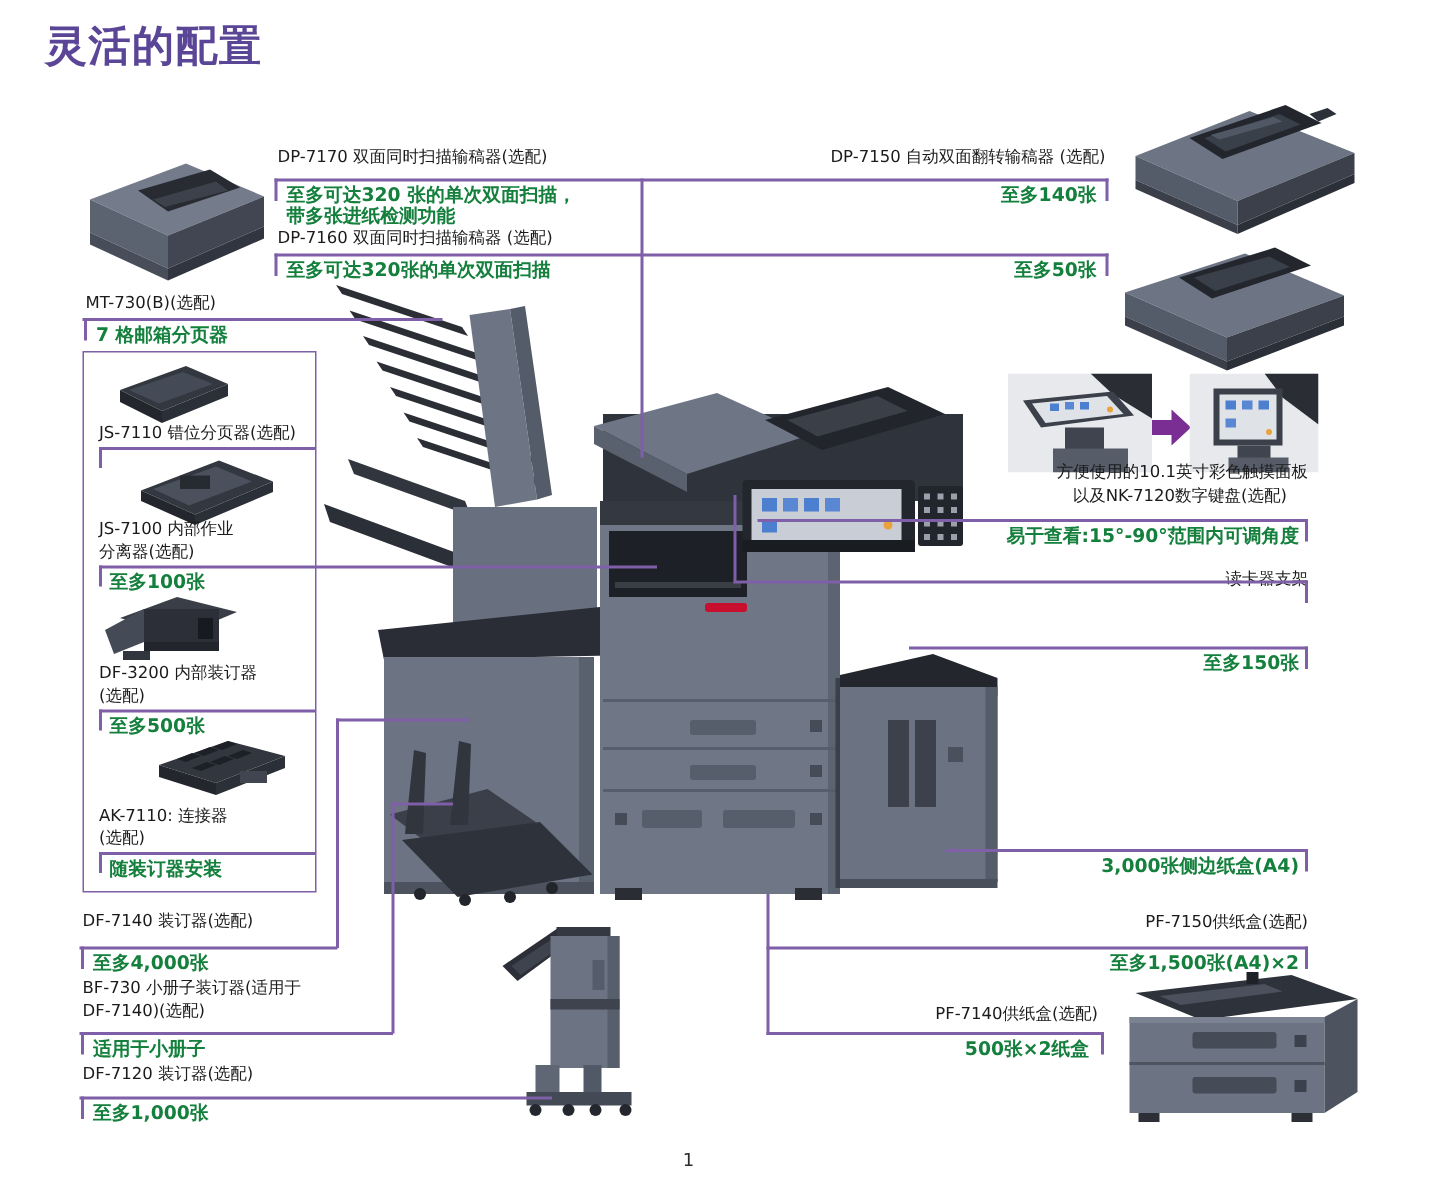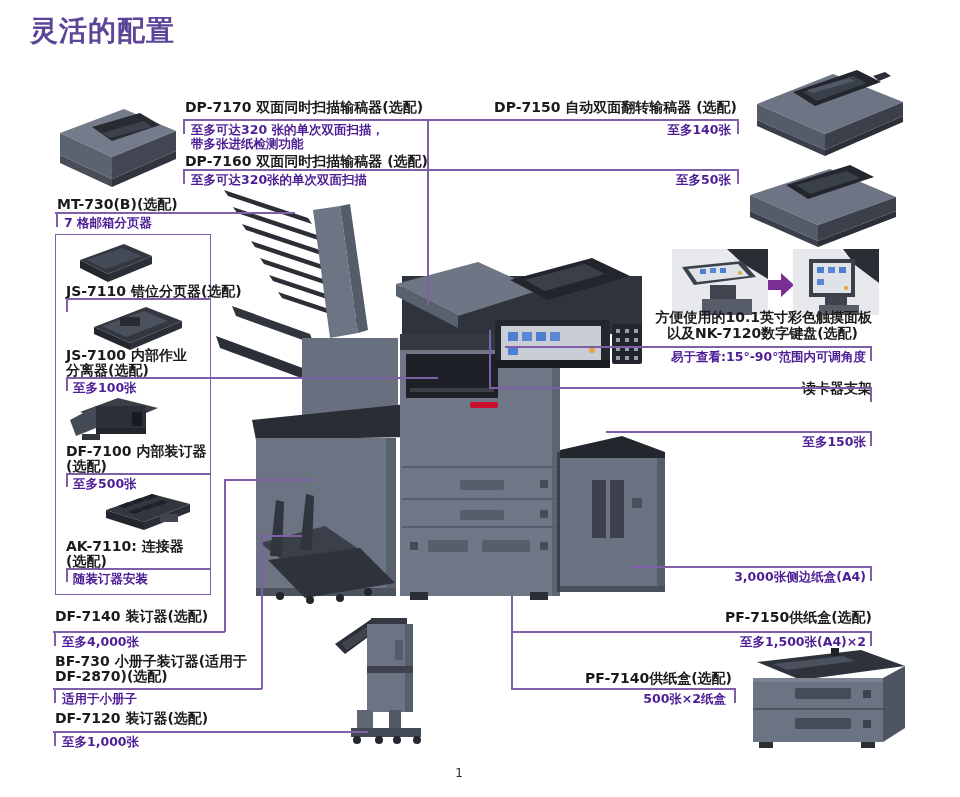--- a/index.html
+++ b/index.html
@@ -1,20 +1,20 @@
 <!DOCTYPE html>
 <html><head>
 <meta charset="utf-8">
 <style>
   html,body{margin:0;padding:0;background:#ffffff;}
   #canvas{position:relative;width:960px;height:797px;background:#ffffff;overflow:hidden;
           font-family:"DejaVu Sans","Liberation Sans",sans-serif;}
   .ttl{position:absolute;left:30px;top:12px;font-size:28px;font-weight:bold;color:#5b4597;letter-spacing:1px;}
-  .lbl{position:absolute;font-size:14px;font-weight:700;color:#1b1b1b;white-space:nowrap;line-height:1.15;}
-  .dsc{position:absolute;font-size:12.5px;font-weight:600;color:#4c1d95;white-space:nowrap;line-height:1.15;}
+  .lbl{position:absolute;font-size:11px;font-weight:400;color:#1b1b1b;white-space:nowrap;line-height:1.15;}
+  .dsc{position:absolute;font-size:12.5px;font-weight:600;color:#15803d;white-space:nowrap;line-height:1.15;}
   .ra{text-align:right;}
   .hl{position:absolute;height:1.5px;background:#7e5fa8;}
   .vl{position:absolute;width:1.5px;background:#7e5fa8;}
   .box{position:absolute;border:1.5px solid #7e5fa8;}
   .pg{position:absolute;left:450px;top:766px;width:18px;text-align:center;font-size:12px;color:#2b2b2b;}
   svg{position:absolute;display:block;}
 </style>
 </head>
 <body>
 
@@ -286,41 +286,41 @@
   <div class="lbl" style="left:66px;top:283px">JS-7110 错位分页器(选配)</div>
   <div class="hl" style="left:66px;top:298px;width:144px"></div>
   <div class="vl" style="left:66px;top:298px;height:14px"></div>
 
   <div class="lbl" style="left:66px;top:347px">JS-7100 内部作业</div>
   <div class="lbl" style="left:66px;top:362px">分离器(选配)</div>
   <div class="hl" style="left:66px;top:377px;width:372px"></div>
   <div class="vl" style="left:66px;top:377px;height:14px"></div>
   <div class="dsc" style="left:73px;top:381px">至多100张</div>
 
-  <div class="lbl" style="left:66px;top:443px">DF-7100 内部装订器</div>
+  <div class="lbl" style="left:66px;top:443px">DF-3200 内部装订器</div>
   <div class="lbl" style="left:66px;top:458px">(选配)</div>
   <div class="hl" style="left:66px;top:473px;width:144px"></div>
   <div class="vl" style="left:66px;top:473px;height:14px"></div>
   <div class="dsc" style="left:73px;top:477px">至多500张</div>
 
   <div class="lbl" style="left:66px;top:538px">AK-7110: 连接器</div>
   <div class="lbl" style="left:66px;top:553px">(选配)</div>
   <div class="hl" style="left:66px;top:568px;width:144px"></div>
   <div class="vl" style="left:66px;top:568px;height:14px"></div>
   <div class="dsc" style="left:73px;top:572px">随装订器安装</div>
 
   <div class="lbl" style="left:55px;top:608px">DF-7140 装订器(选配)</div>
   <div class="hl" style="left:53px;top:631px;width:172px"></div>
   <div class="vl" style="left:54px;top:631px;height:15px"></div>
   <div class="dsc" style="left:62px;top:635px">至多4,000张</div>
   <div class="vl" style="left:224px;top:479px;height:153px"></div>
   <div class="hl" style="left:224px;top:479px;width:89px"></div>
 
   <div class="lbl" style="left:55px;top:653px">BF-730 小册子装订器(适用于</div>
-  <div class="lbl" style="left:55px;top:668px">DF-2870)(选配)</div>
+  <div class="lbl" style="left:55px;top:668px">DF-7140)(选配)</div>
   <div class="hl" style="left:53px;top:688px;width:209px"></div>
   <div class="vl" style="left:54px;top:688px;height:15px"></div>
   <div class="dsc" style="left:62px;top:692px">适用于小册子</div>
   <div class="vl" style="left:261px;top:535px;height:154px"></div>
   <div class="hl" style="left:261px;top:535px;width:41px"></div>
 
   <div class="lbl" style="left:55px;top:710px">DF-7120 装订器(选配)</div>
   <div class="hl" style="left:53px;top:731px;width:315px"></div>
   <div class="vl" style="left:54px;top:731px;height:15px"></div>
   <div class="dsc" style="left:62px;top:735px">至多1,000张</div>

